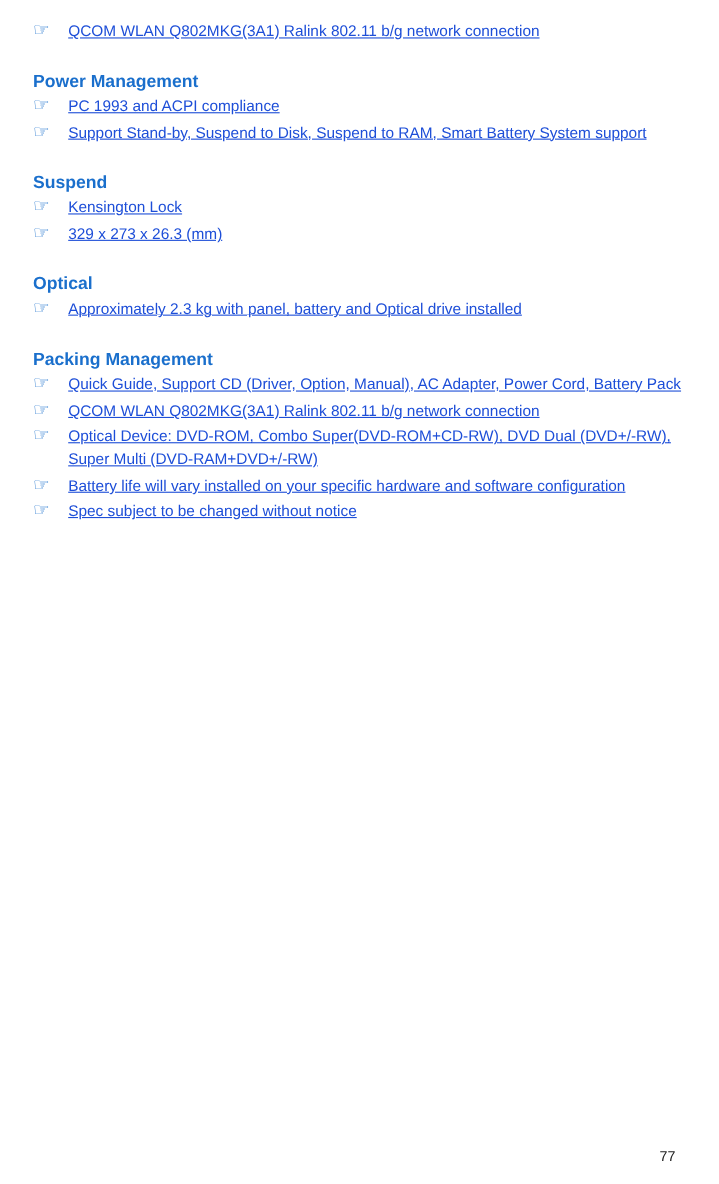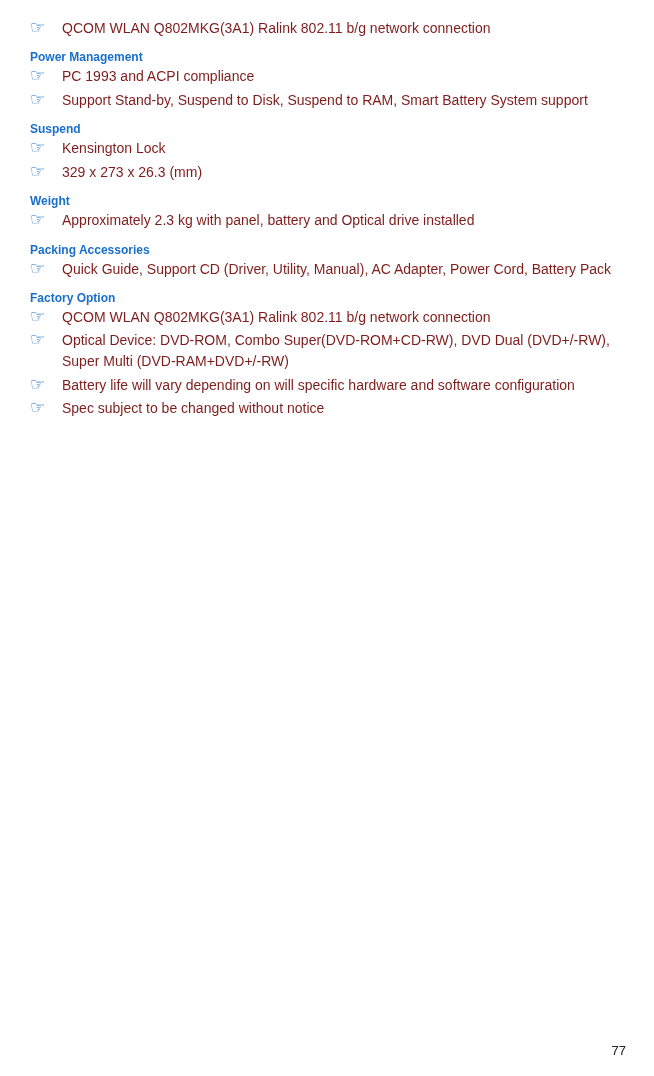--- a/index.html
+++ b/index.html
@@ -11,22 +11,22 @@
       font-size: 14px;
       color: #222222;
       position: relative;
     }
     .page-content {
       padding: 18px 30px 60px 30px;
     }
     .section-heading {
       color: #1a6fcc;
       font-weight: bold;
-      font-size: 12px;
-      margin-top: 12px;
+      font-size: 16px;
+      margin-top: 28px;
       margin-bottom: 2px;
     }
     .bullet-list {
       list-style: none;
       padding: 0;
       margin: 0 0 4px 0;
     }
     .bullet-item {
       display: flex;
       align-items: flex-start;
@@ -35,26 +35,27 @@
     .bullet-icon {
       min-width: 32px;
       font-size: 17px;
       color: #1a6fcc;
       margin-top: -1px;
       user-select: none;
     }
     .bullet-text {
       flex: 1;
       line-height: 1.45;
-      color: #7f1d1d;
+      color: #1d4ed8;
+      text-decoration: underline;
     }
     .page-number {
       position: absolute;
       bottom: 18px;
-      right: 28px;
+      right: 40px;
       font-size: 13px;
       color: #222;
     }
   </style>
 </head>
 <body>
 
 <div class="page-content">
 <ul class="bullet-list">
       <li class="bullet-item">
@@ -79,49 +80,48 @@
         <span class="bullet-icon">☞</span>
         <span class="bullet-text">Kensington Lock</span>
       </li>
     </ul>
     <ul class="bullet-list">
       <li class="bullet-item">
         <span class="bullet-icon">☞</span>
         <span class="bullet-text">329 x 273 x 26.3 (mm)</span>
       </li>
     </ul>
-    <div class="section-heading">Weight</div>
+    <div class="section-heading">Optical</div>
     <ul class="bullet-list">
       <li class="bullet-item">
         <span class="bullet-icon">☞</span>
         <span class="bullet-text">Approximately 2.3 kg with panel, battery and Optical drive installed</span>
       </li>
     </ul>
-    <div class="section-heading">Packing Accessories</div>
+    <div class="section-heading">Packing Management</div>
     <ul class="bullet-list">
       <li class="bullet-item">
         <span class="bullet-icon">☞</span>
-        <span class="bullet-text">Quick Guide, Support CD (Driver, Utility, Manual), AC Adapter, Power Cord, Battery Pack</span>
+        <span class="bullet-text">Quick Guide, Support CD (Driver, Option, Manual), AC Adapter, Power Cord, Battery Pack</span>
       </li>
     </ul>
-    <div class="section-heading">Factory Option</div>
     <ul class="bullet-list">
       <li class="bullet-item">
         <span class="bullet-icon">☞</span>
         <span class="bullet-text">QCOM WLAN Q802MKG(3A1)  Ralink 802.11 b/g network connection</span>
       </li>
       <li class="bullet-item">
         <span class="bullet-icon">☞</span>
         <span class="bullet-text">Optical Device: DVD-ROM, Combo Super(DVD-ROM+CD-RW), DVD Dual (DVD+/-RW), Super Multi (DVD-RAM+DVD+/-RW)</span>
       </li>
     </ul>
     <ul class="bullet-list">
       <li class="bullet-item">
         <span class="bullet-icon">☞</span>
-        <span class="bullet-text">Battery life will vary depending on will specific hardware and software configuration</span>
+        <span class="bullet-text">Battery life will vary installed on your specific hardware and software configuration</span>
       </li>
       <li class="bullet-item">
         <span class="bullet-icon">☞</span>
         <span class="bullet-text">Spec subject to be changed without notice</span>
       </li>
     </ul>
   </div>
 
 <div class="page-number">77</div>
 

